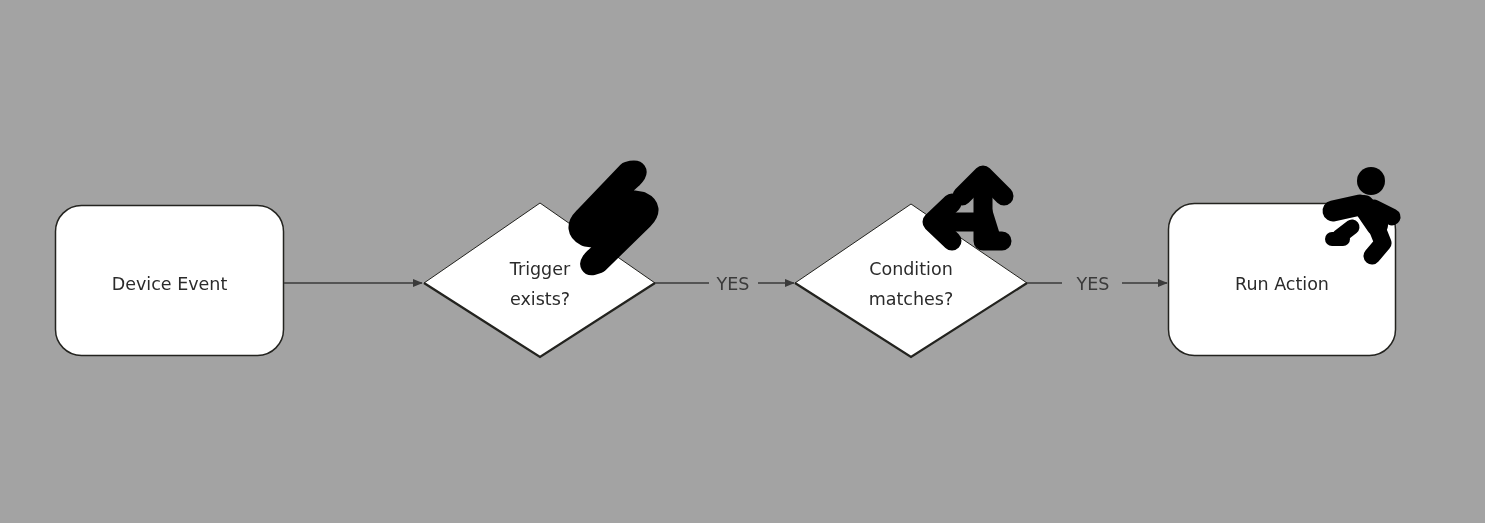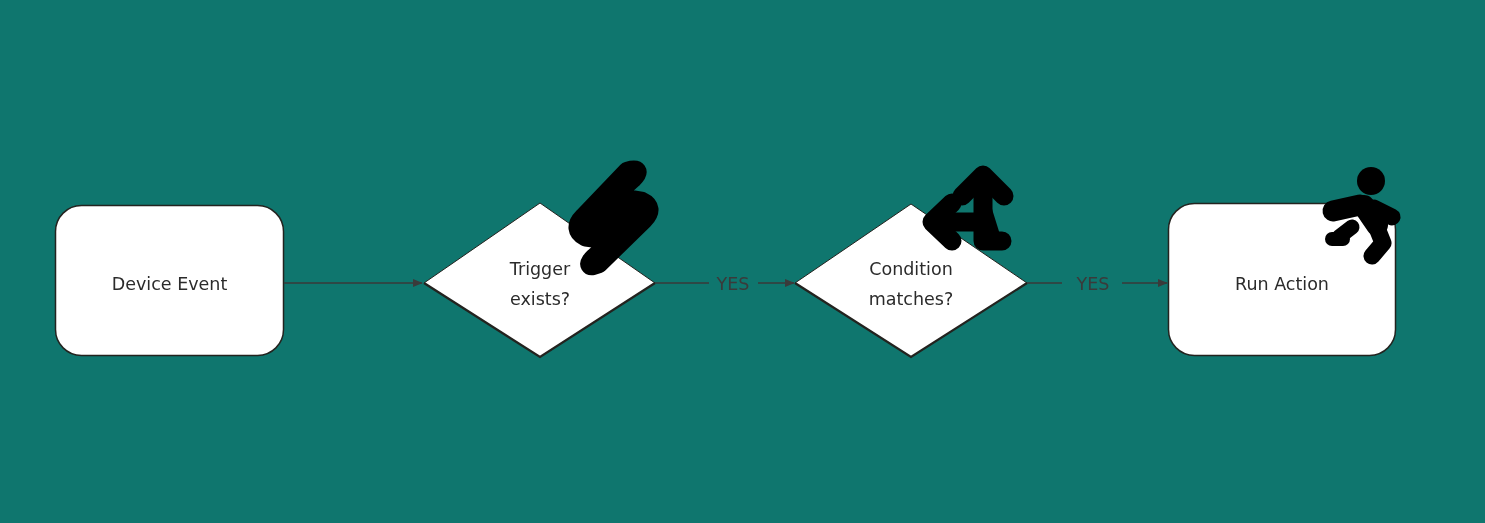--- a/index.html
+++ b/index.html
@@ -7,21 +7,21 @@
     padding: 0;
     background: #ffffff;
   }
   body {
     font-family: "DejaVu Sans", "Liberation Sans", sans-serif;
   }
   #canvas {
     position: relative;
     width: 1485px;
     height: 523px;
-    background: #0f766e;
+    background: #a3a3a3;
     overflow: hidden;
   }
   #flow-svg {
     position: absolute;
     left: 0;
     top: 0;
     width: 1485px;
     height: 523px;
   }
   .node-label {

